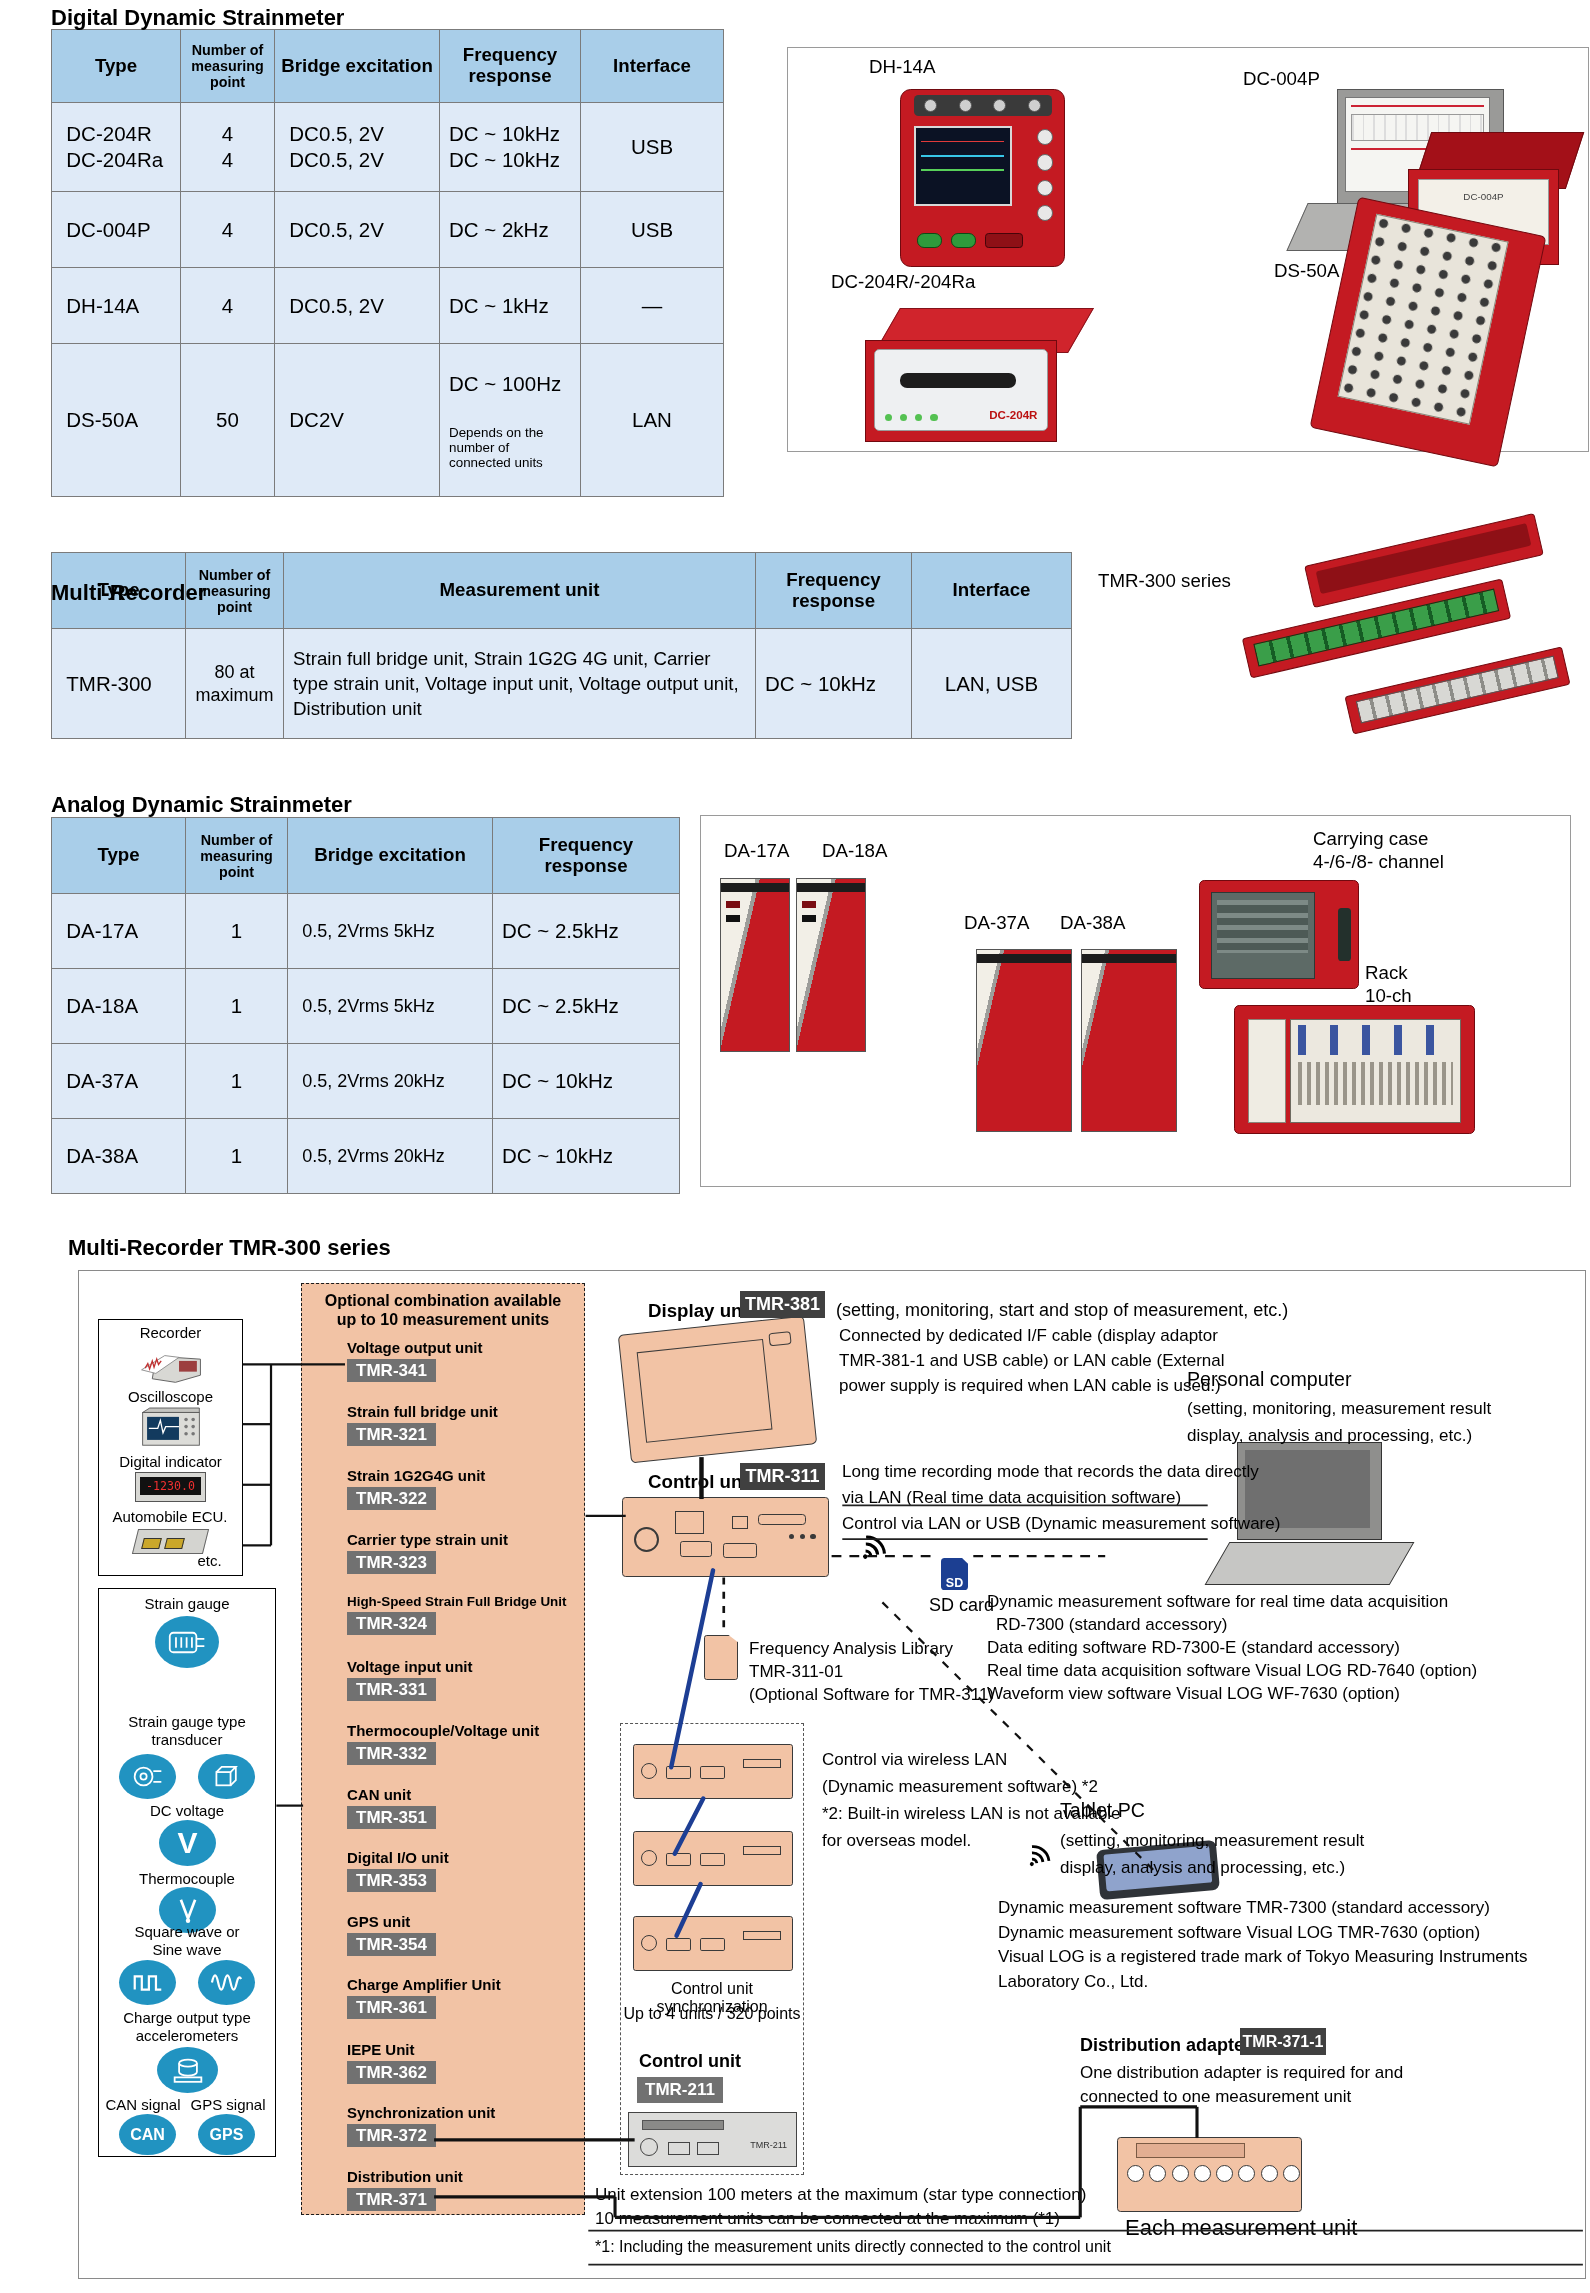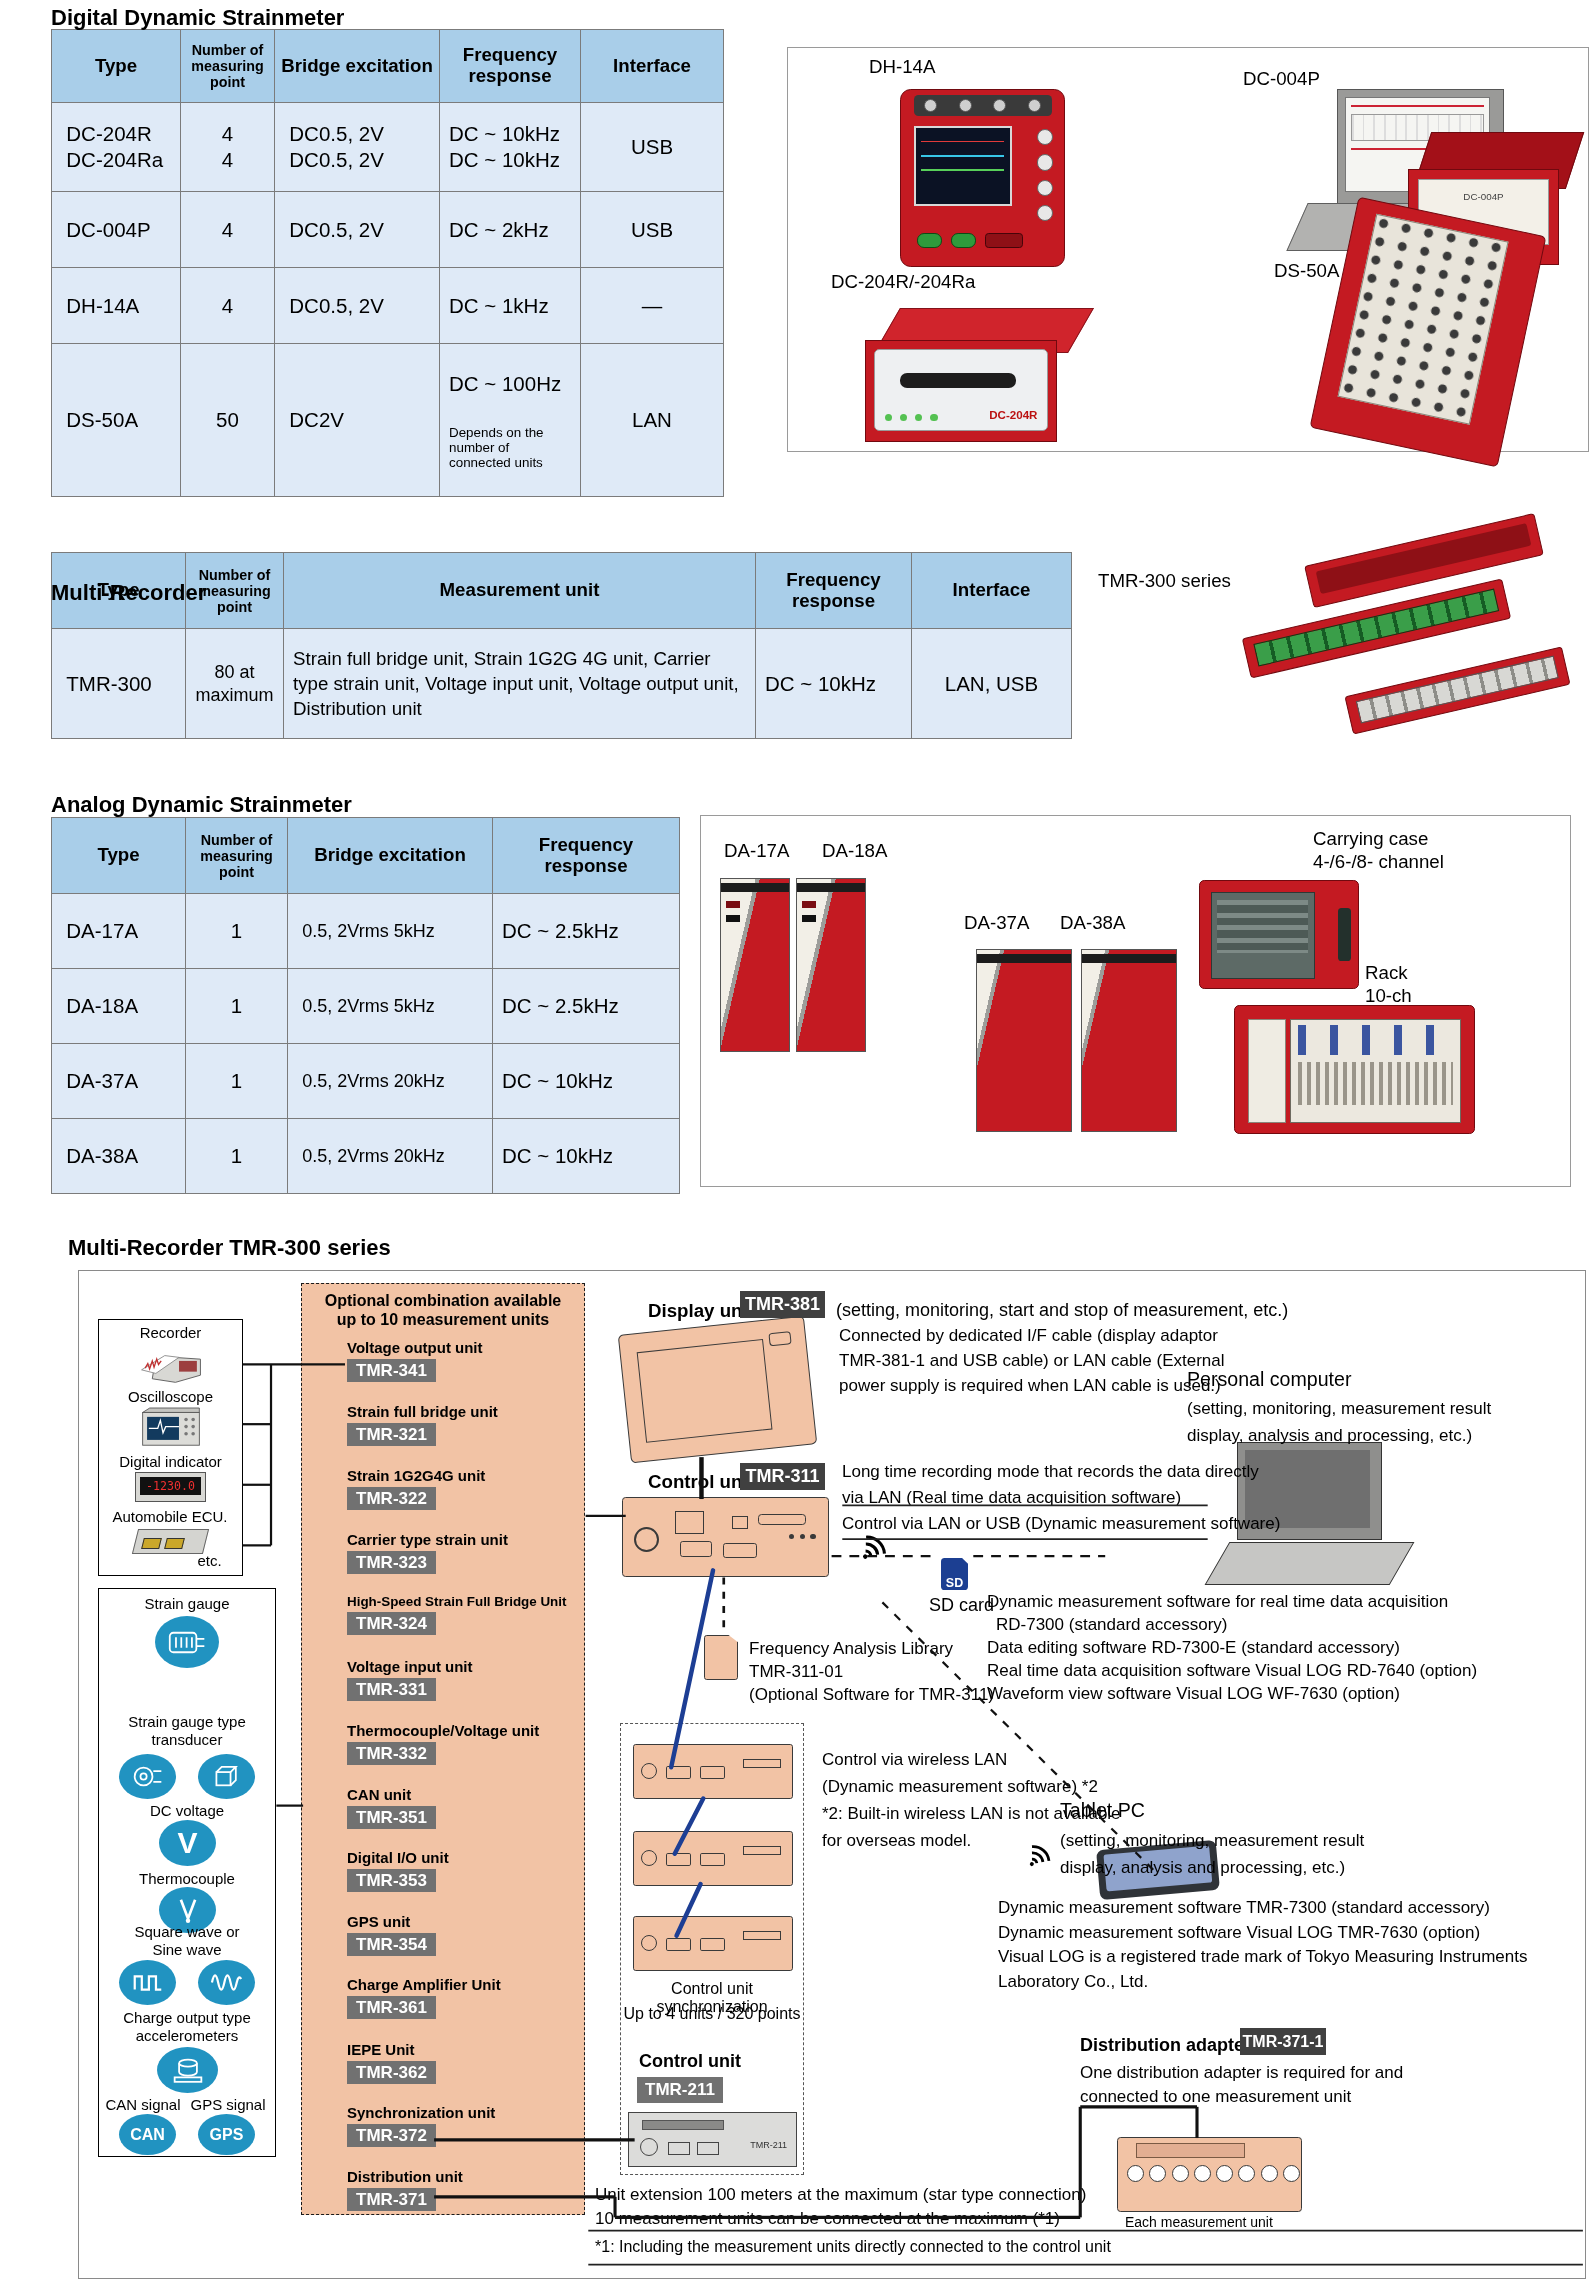--- a/index.html
+++ b/index.html
@@ -644,20 +644,20 @@
       <div style="width:15px;height:15px;border-radius:50%;background:#fff;border:1.8px solid #3a3a3a;"></div>
       <div style="width:15px;height:15px;border-radius:50%;background:#fff;border:1.8px solid #3a3a3a;"></div>
       <div style="width:15px;height:15px;border-radius:50%;background:#fff;border:1.8px solid #3a3a3a;"></div>
       <div style="width:15px;height:15px;border-radius:50%;background:#fff;border:1.8px solid #3a3a3a;"></div>
       <div style="width:15px;height:15px;border-radius:50%;background:#fff;border:1.8px solid #3a3a3a;"></div>
       <div style="width:15px;height:15px;border-radius:50%;background:#fff;border:1.8px solid #3a3a3a;"></div>
       <div style="width:15px;height:15px;border-radius:50%;background:#fff;border:1.8px solid #3a3a3a;"></div>
     </div>
     <div style="position:absolute;left:18px;top:5.3px;width:107px;height:12.5px;background:#e2ae92;border:0.9px solid #7a5a44;"></div>
   </div>
-  <div class="txt" style="left:1125px;top:2212px;font-size:14px;">Each measurement unit</div>
+  <div class="txt" style="left:1125px;top:2212px;font-size:22px;">Each measurement unit</div>
 
   <div class="txt" style="left:595px;top:2183px;">Unit extension 100 meters at the maximum (star type connection)</div>
   <div class="txt" style="left:595px;top:2207px;">10 measurement units can be connected at the maximum (*1)</div>
   <div class="txt" style="left:595px;top:2235px;font-size:16px;">*1: Including the measurement units directly connected to the control unit</div>
 
 </div>
 
 
 </body></html>

